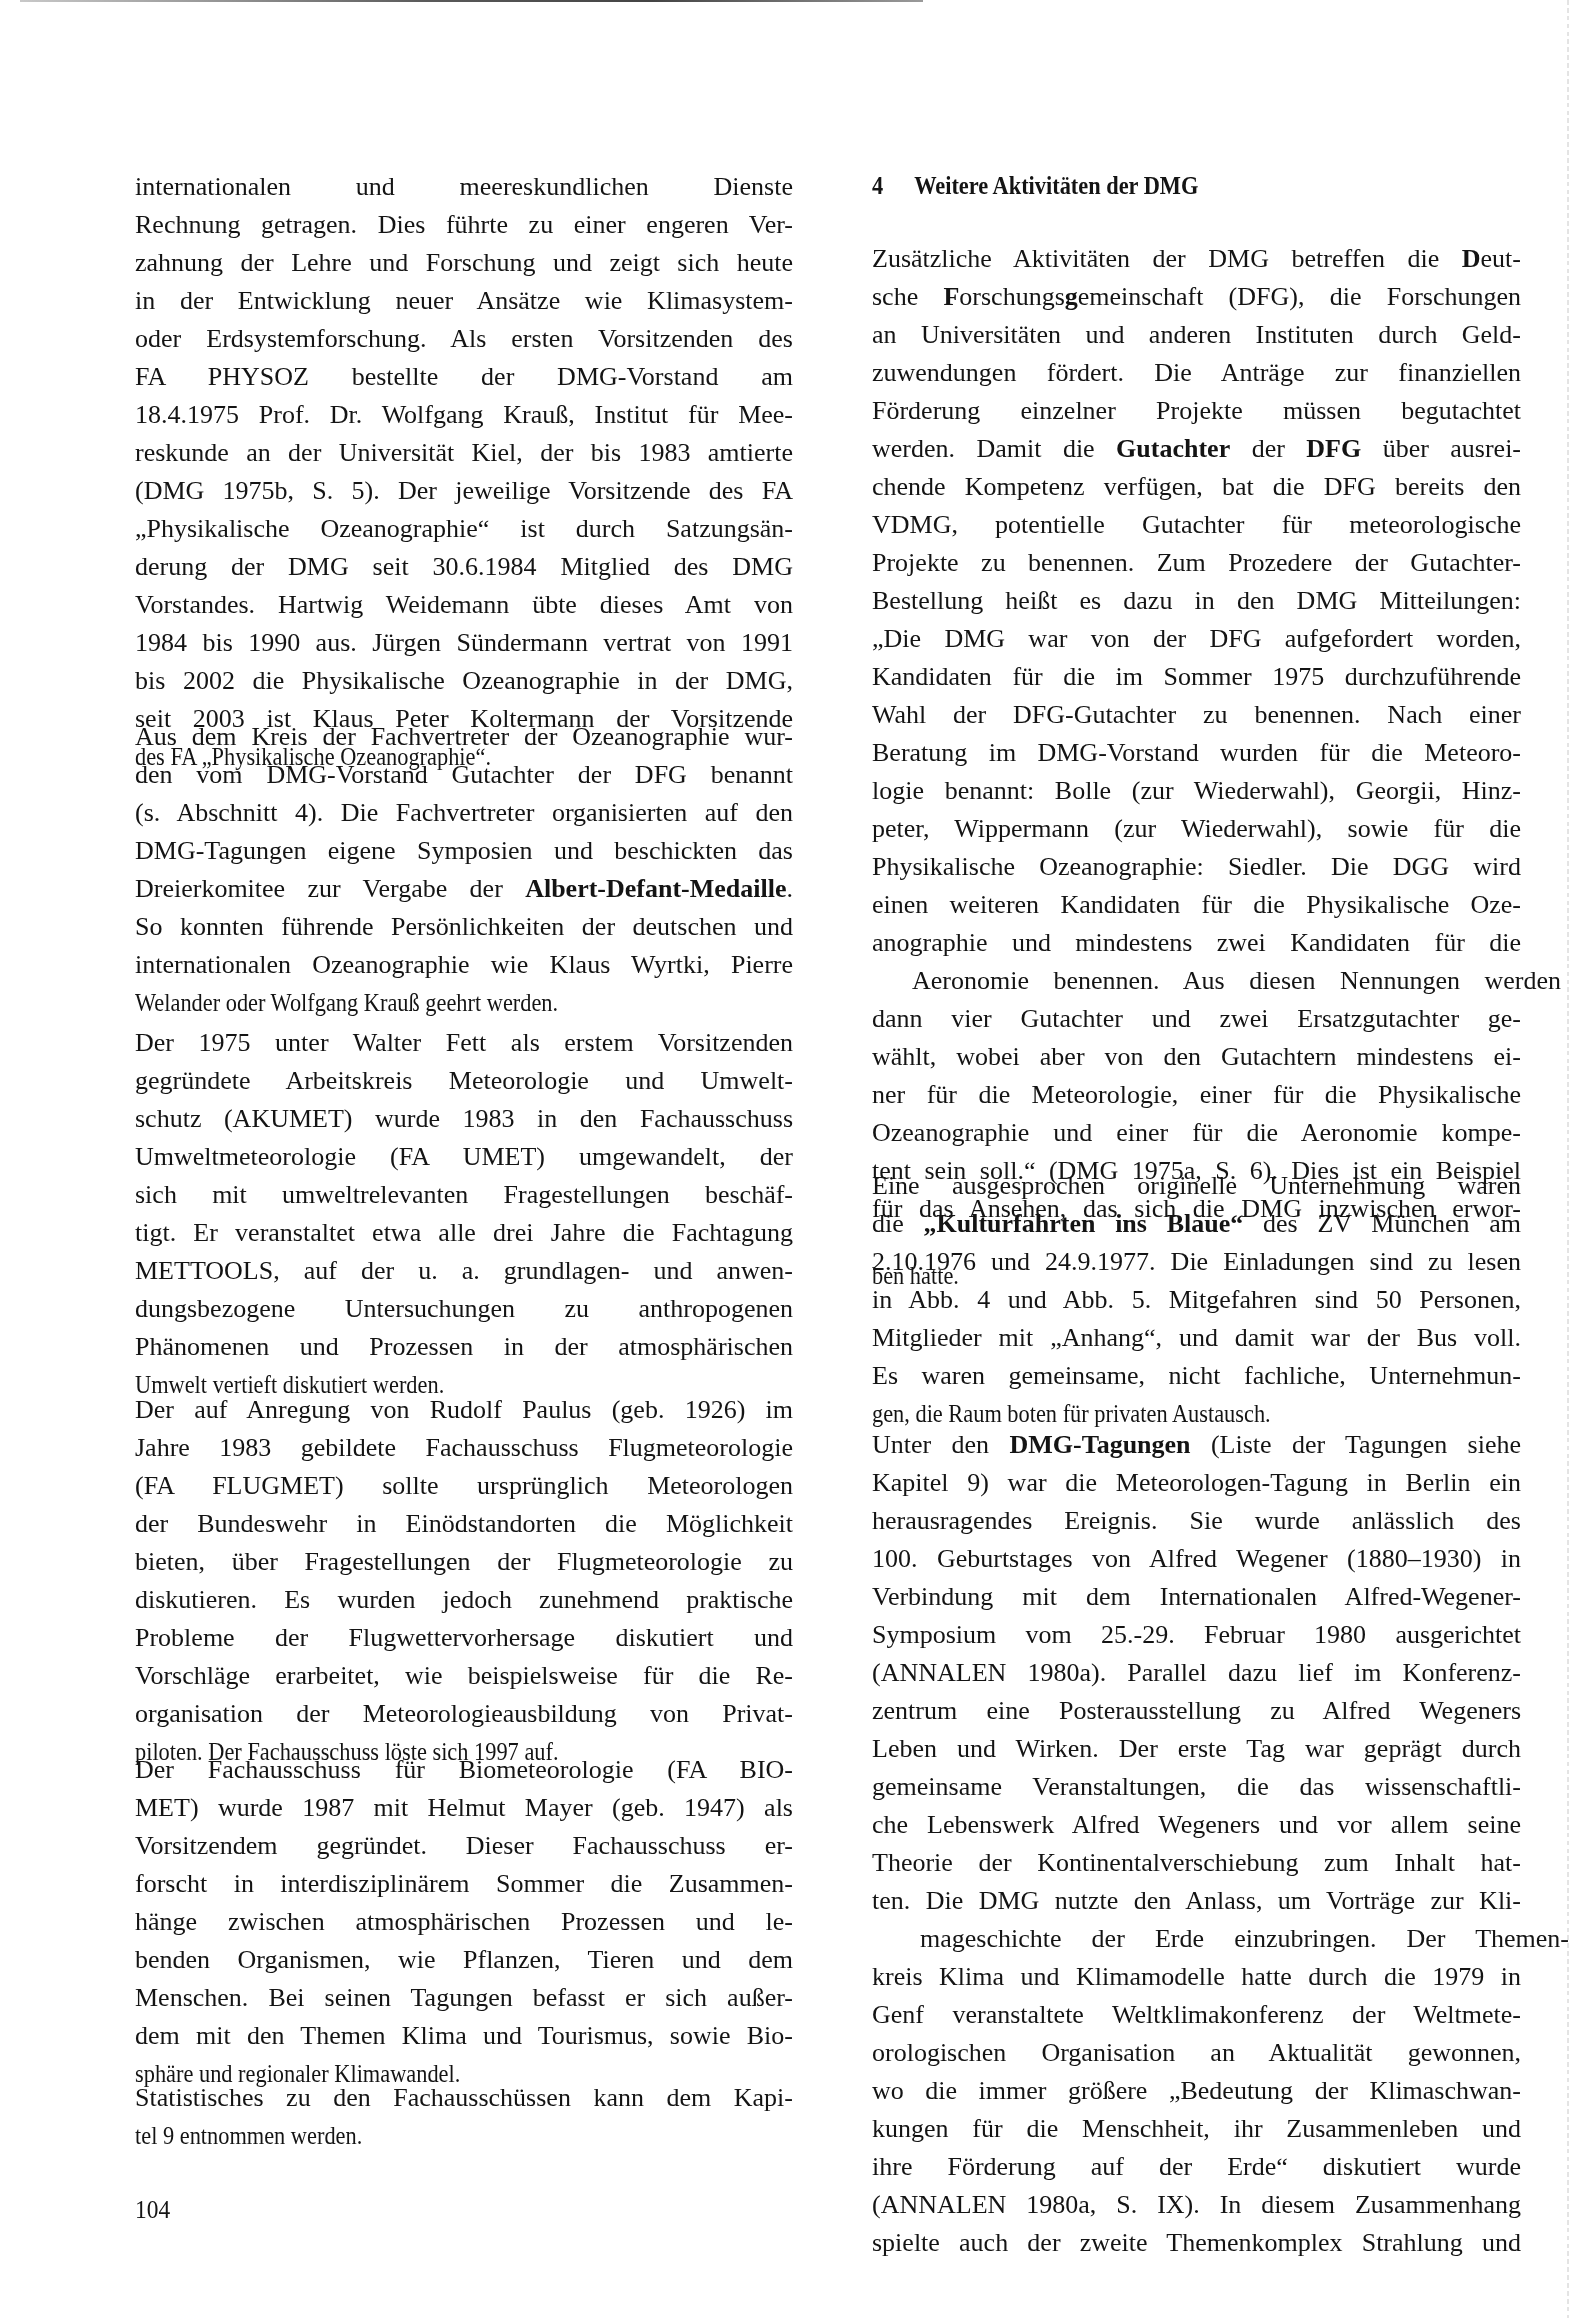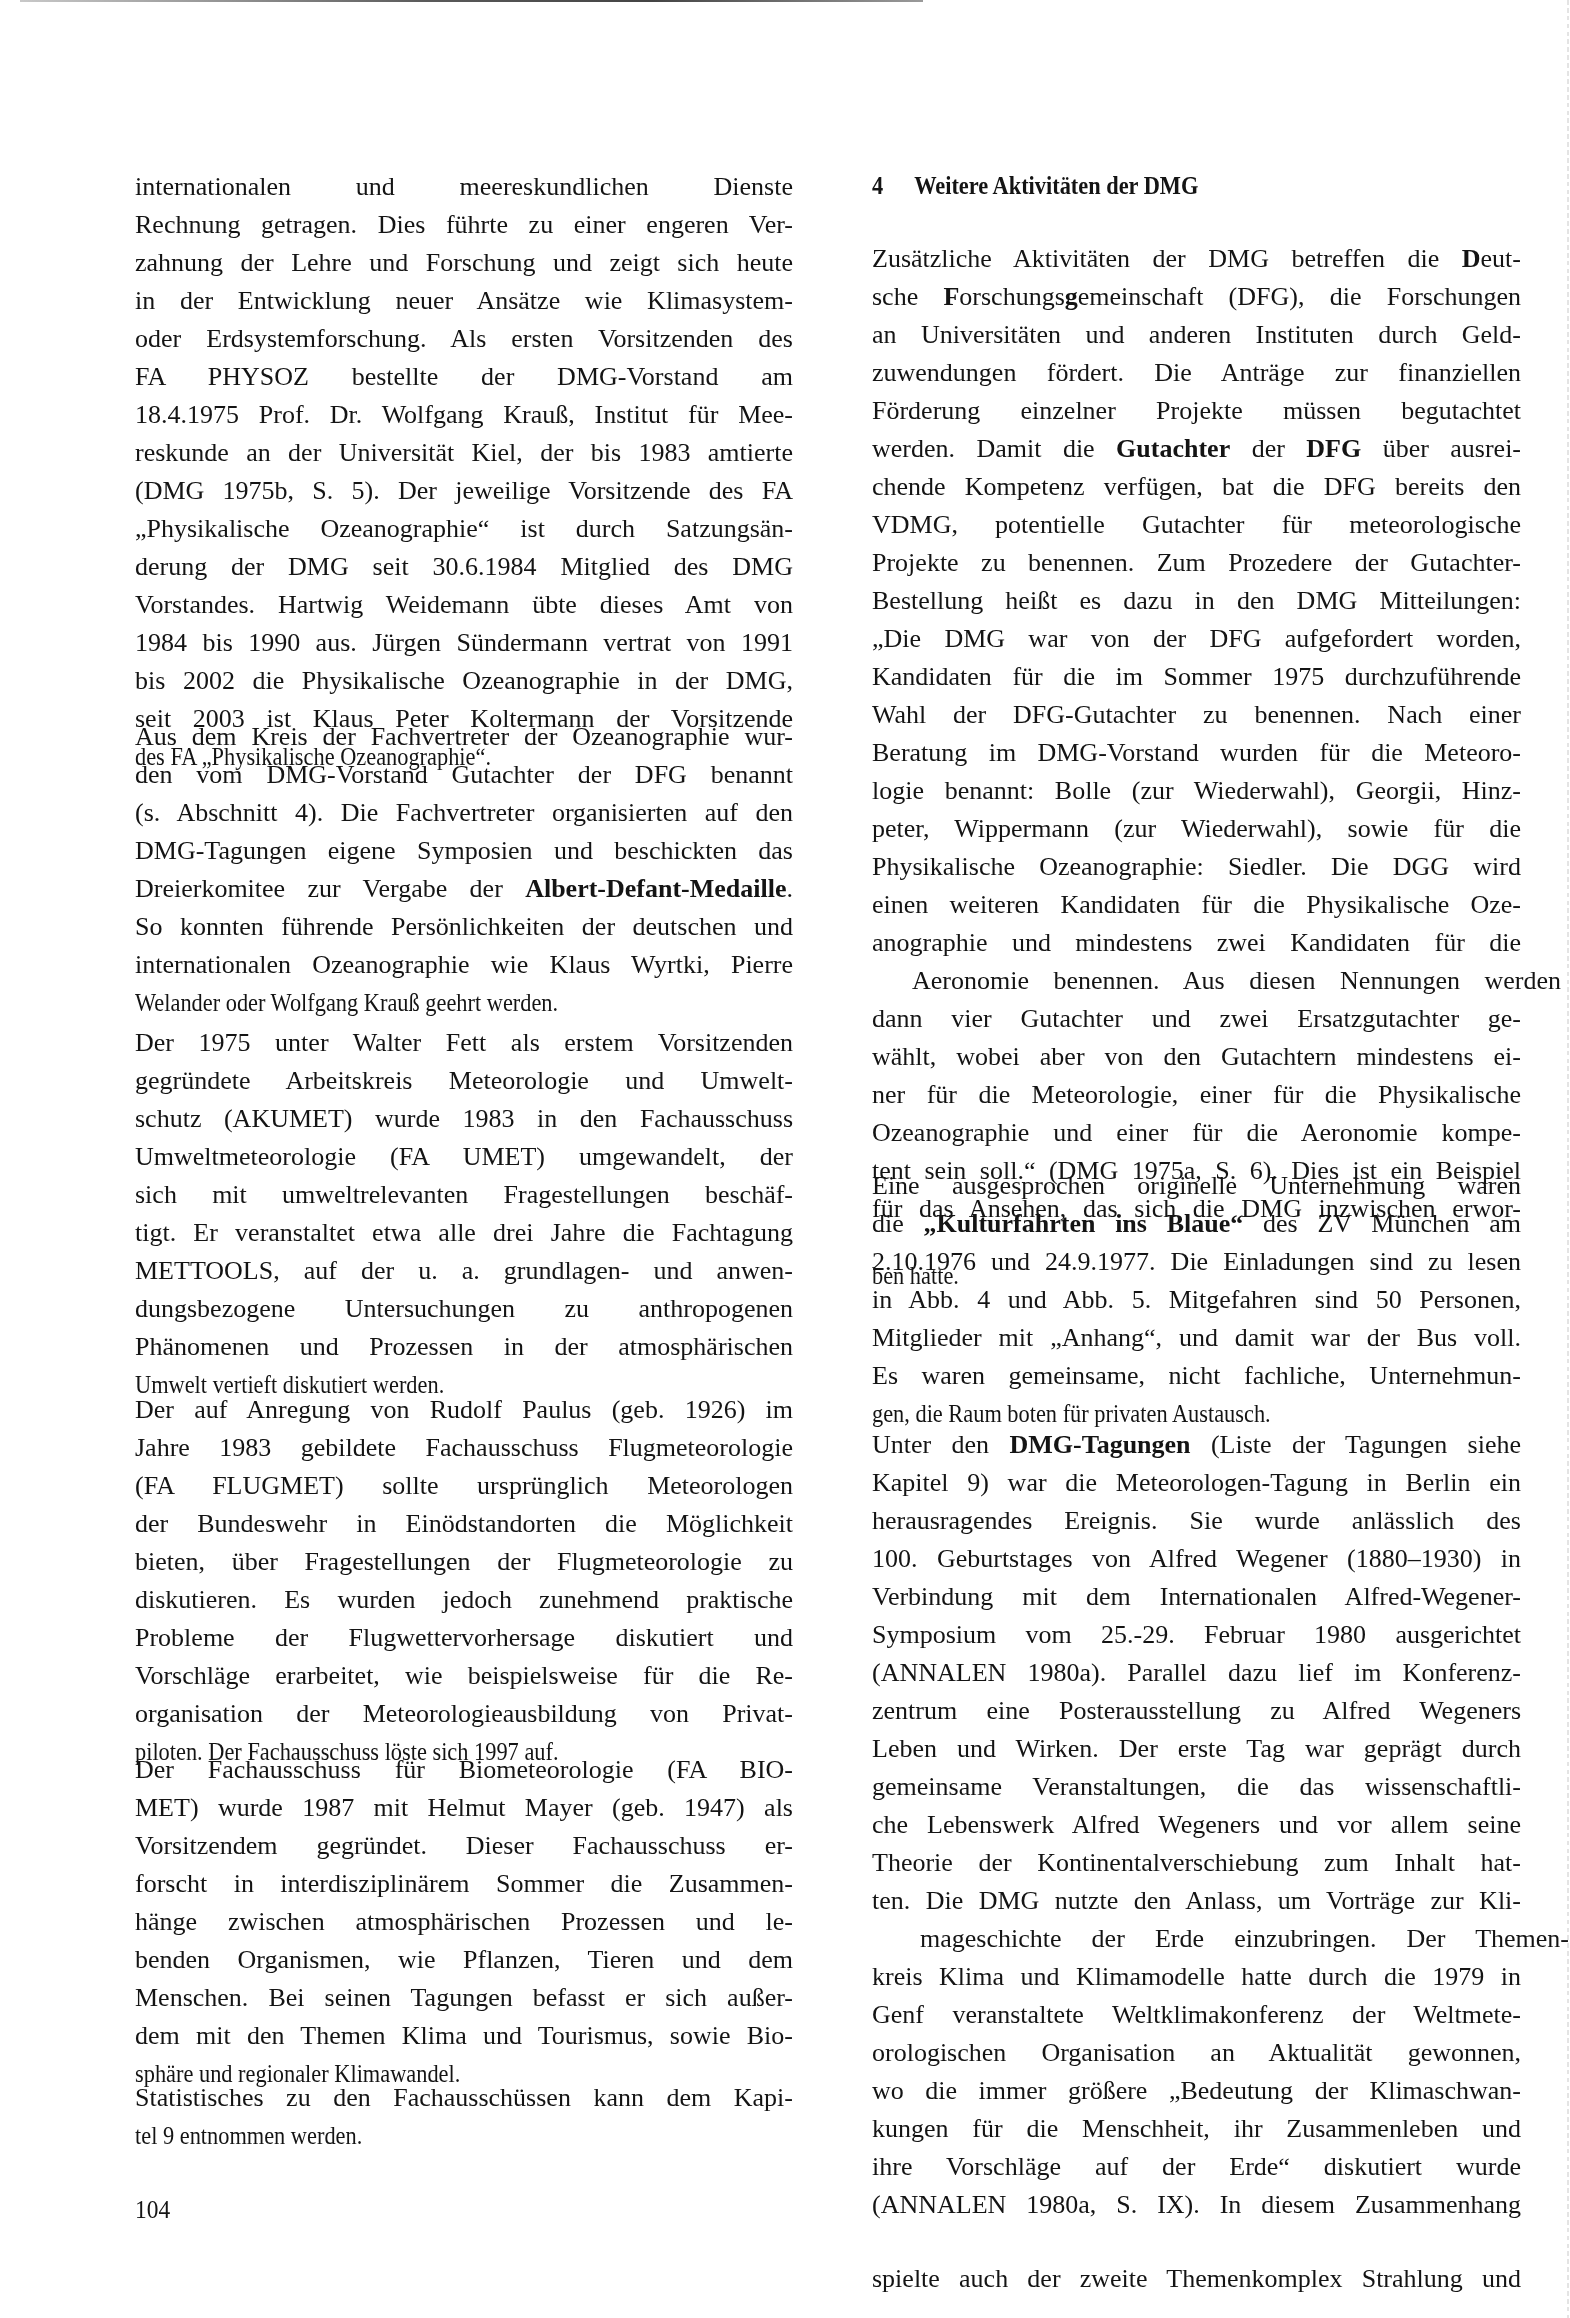--- a/index.html
+++ b/index.html
@@ -174,20 +174,20 @@
       <div class="line" style="top: 1771px;"><span class="inner" style="width: 649px; transform: scaleX(1);">gemeinsame Veranstaltungen, die das wissenschaftli-</span></div>
       <div class="line" style="top: 1809px;"><span class="inner" style="width: 649px; transform: scaleX(1);">che Lebenswerk Alfred Wegeners und vor allem seine</span></div>
       <div class="line" style="top: 1847px;"><span class="inner" style="width: 649px; transform: scaleX(1);">Theorie der Kontinentalverschiebung zum Inhalt hat-</span></div>
       <div class="line" style="top: 1885px;"><span class="inner" style="width: 649px; transform: scaleX(1);">ten. Die DMG nutzte den Anlass, um Vorträge zur Kli-</span></div>
       <div class="line" style="top: 1923px;"><span class="inner" style="width: 649px; transform: scaleX(1); margin-left: 48px;">mageschichte der Erde einzubringen. Der Themen-</span></div>
       <div class="line" style="top: 1961px;"><span class="inner" style="width: 649px; transform: scaleX(1);">kreis Klima und Klimamodelle hatte durch die 1979 in</span></div>
       <div class="line" style="top: 1999px;"><span class="inner" style="width: 649px; transform: scaleX(1);">Genf veranstaltete Weltklimakonferenz der Weltmete-</span></div>
       <div class="line" style="top: 2037px;"><span class="inner" style="width: 649px; transform: scaleX(1);">orologischen Organisation an Aktualität gewonnen,</span></div>
       <div class="line" style="top: 2075px;"><span class="inner" style="width: 649px; transform: scaleX(1);">wo die immer größere „Bedeutung der Klimaschwan-</span></div>
       <div class="line" style="top: 2113px;"><span class="inner" style="width: 649px; transform: scaleX(1);">kungen für die Menschheit, ihr Zusammenleben und</span></div>
-      <div class="line" style="top: 2151px;"><span class="inner" style="width: 649px; transform: scaleX(1);">ihre Vorschläge auf der Erde“ diskutiert wurde</span></div>
+      <div class="line" style="top: 2151px;"><span class="inner" style="width: 649px; transform: scaleX(1);">ihre Förderung auf der Erde“ diskutiert wurde</span></div>
       <div class="line" style="top: 2189px;"><span class="inner" style="width: 649px; transform: scaleX(1);">(ANNALEN 1980a, S. IX). In diesem Zusammenhang</span></div>
-      <div class="line" style="top: 2227px; margin-top: 36px;"><span class="inner" style="width: 649px; transform: scaleX(1);">spielte auch der zweite Themenkomplex Strahlung und</span></div>
+      <div class="line" style="top: 2227px;"><span class="inner" style="width: 649px; transform: scaleX(1);">spielte auch der zweite Themenkomplex Strahlung und</span></div>
     </div>
   </div>
 
 <div class="page-number">104</div>
 
 
 </body></html>

